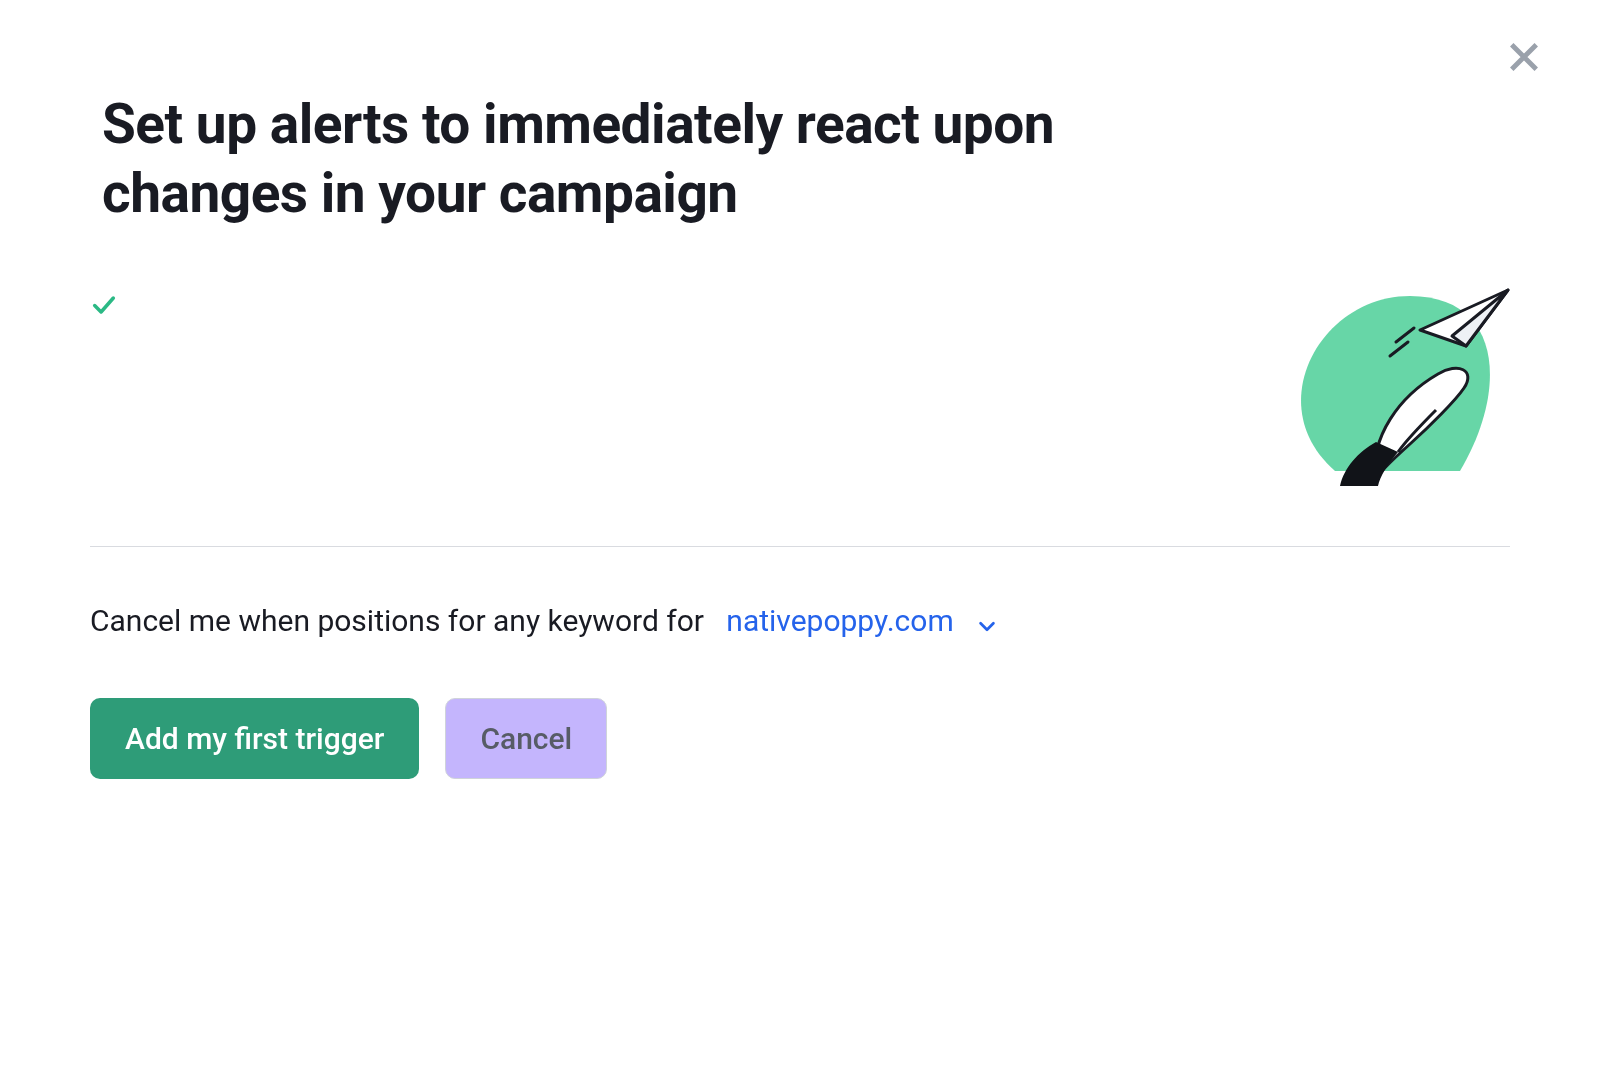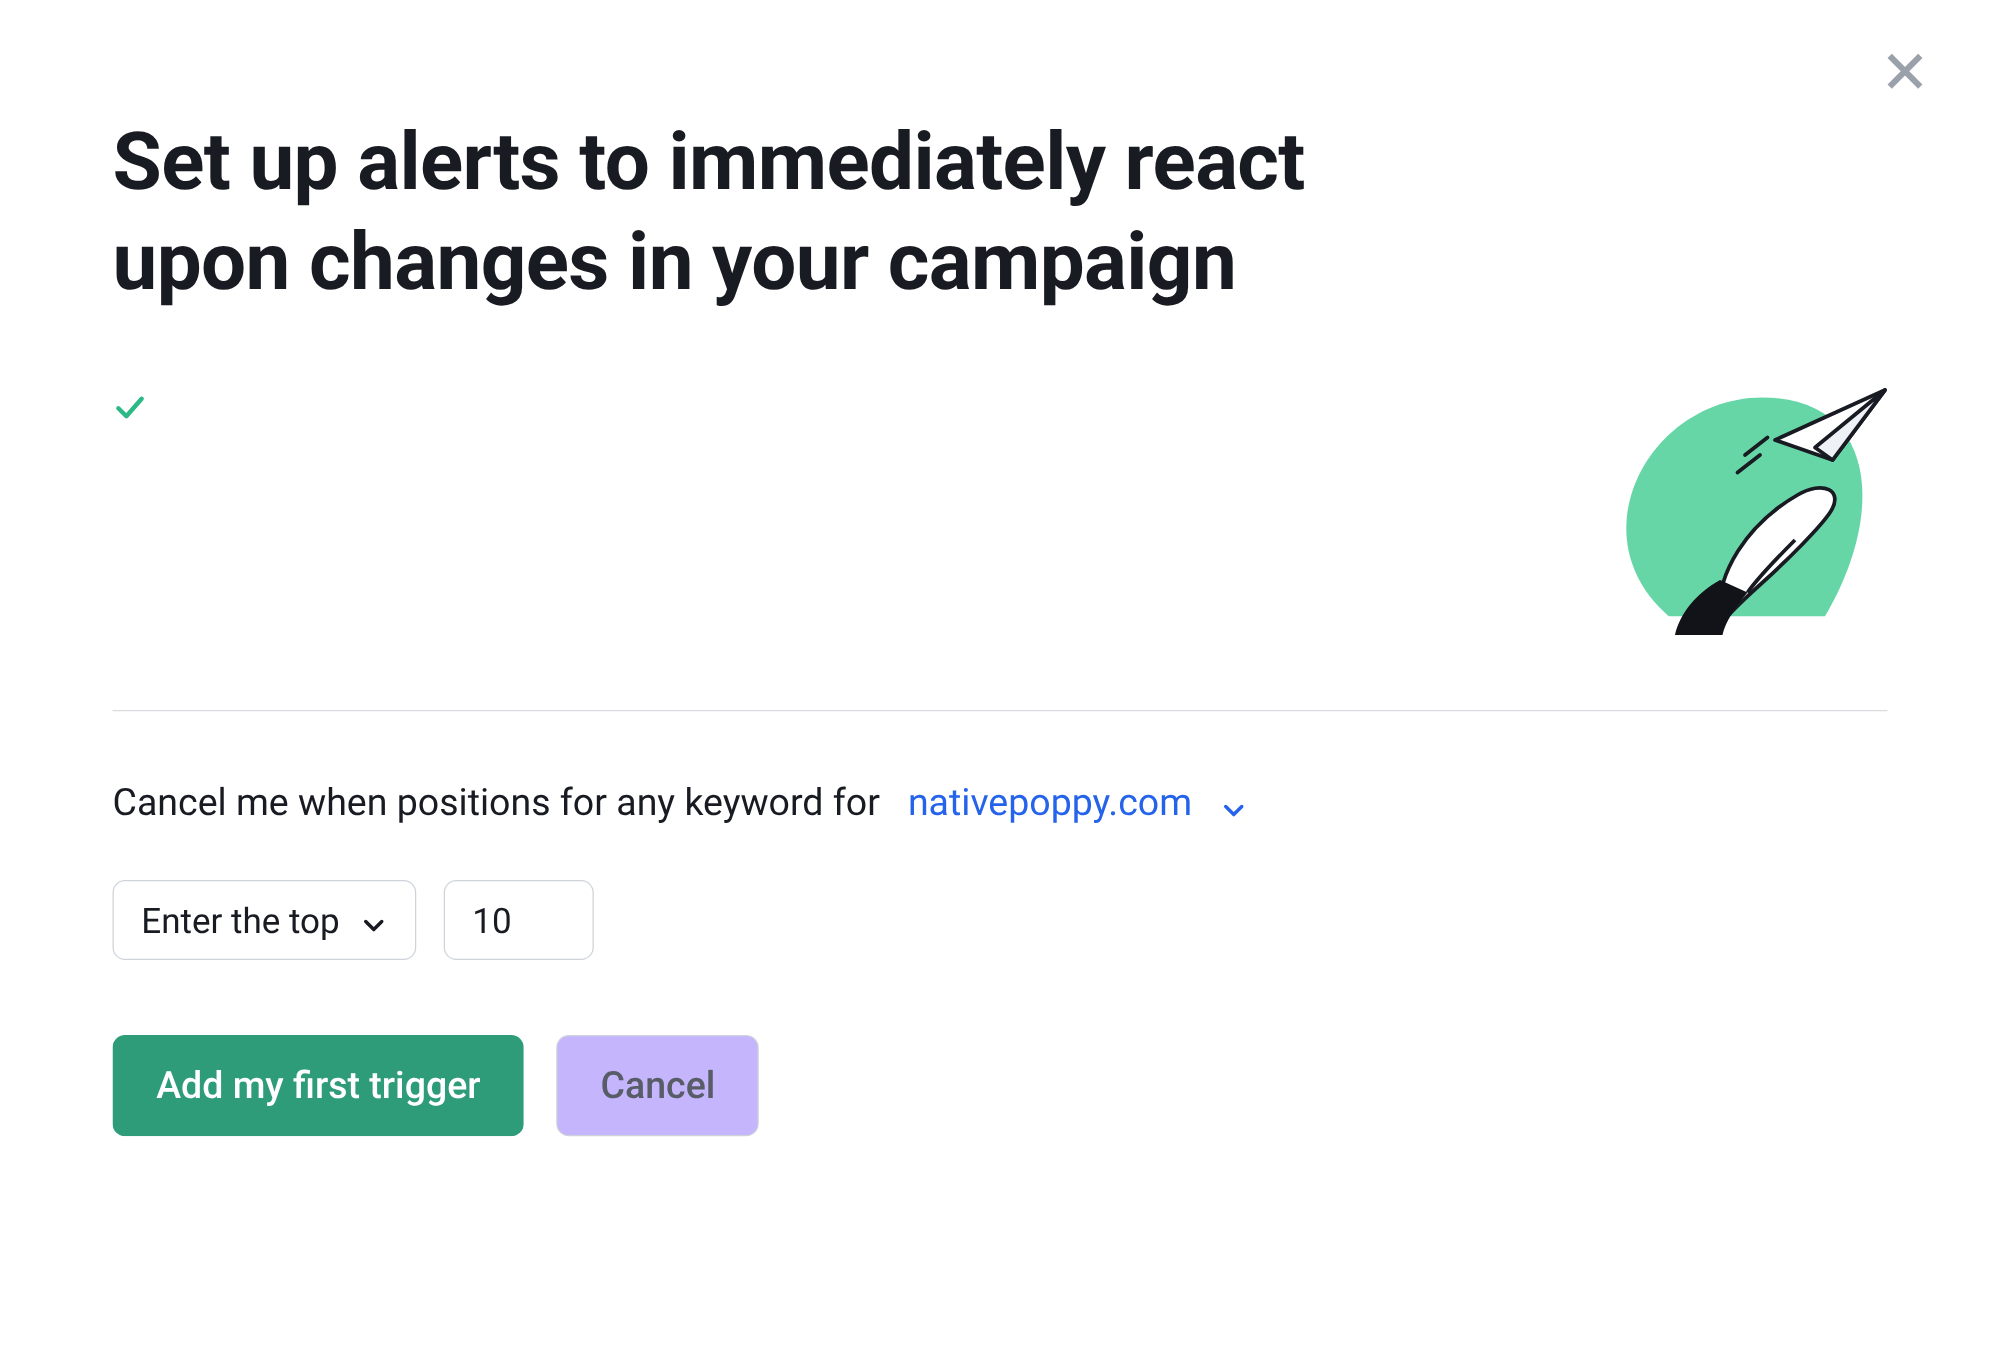--- a/index.html
+++ b/index.html
@@ -20,22 +20,22 @@
     position: absolute;
     top: 28px;
     right: 46px;
     width: 60px; height: 60px;
     display: flex; align-items: center; justify-content: center;
     background: none; border: none; cursor: pointer;
     color: #9aa1ab;
   }
   .close-btn svg { width: 42px; height: 42px; stroke: currentColor; stroke-width: 2.8; }
   h1.title {
-    margin: 0 0 48px 0;
-    font-size: 64px;
+    margin: 0 0 48px 12px;
+    font-size: 55px;
     line-height: 1.25;
     font-weight: 700;
     letter-spacing: -0.5px;
     color: #191B23;
     max-width: 1100px;
   }
   .hero-row { display: flex; gap: 40px; align-items: flex-start; }
   .benefits-list {
     list-style: none;
     padding: 0; margin: 0;
@@ -193,30 +193,19 @@
     <span class="domain-select">
       <span>nativepoppy.com</span>
       <span class="chevron-down">
         <svg viewBox="0 0 24 24" fill="none" stroke="currentColor" stroke-width="3" stroke-linecap="round" stroke-linejoin="round">
             <polyline points="5 9 12 16 19 9"></polyline>
           </svg>
       </span>
     </span>
   </div>
 
-  <div class="controls-row">
-    <div class="select-box">
-      <span>Enter the top</span>
-      <span class="chevron-down">
-        <svg viewBox="0 0 24 24" fill="none" stroke="currentColor" stroke-width="3" stroke-linecap="round" stroke-linejoin="round">
-            <polyline points="5 9 12 16 19 9"></polyline>
-          </svg>
-      </span>
-    </div>
-    <input class="number-input" type="text" value="10" style="">
-  </div>
 
   <div class="button-row">
     <button class="btn btn-primary">Add my first trigger</button>
     <button class="btn btn-secondary">Cancel</button>
   </div>
 
 </div>
 
 </body></html>

